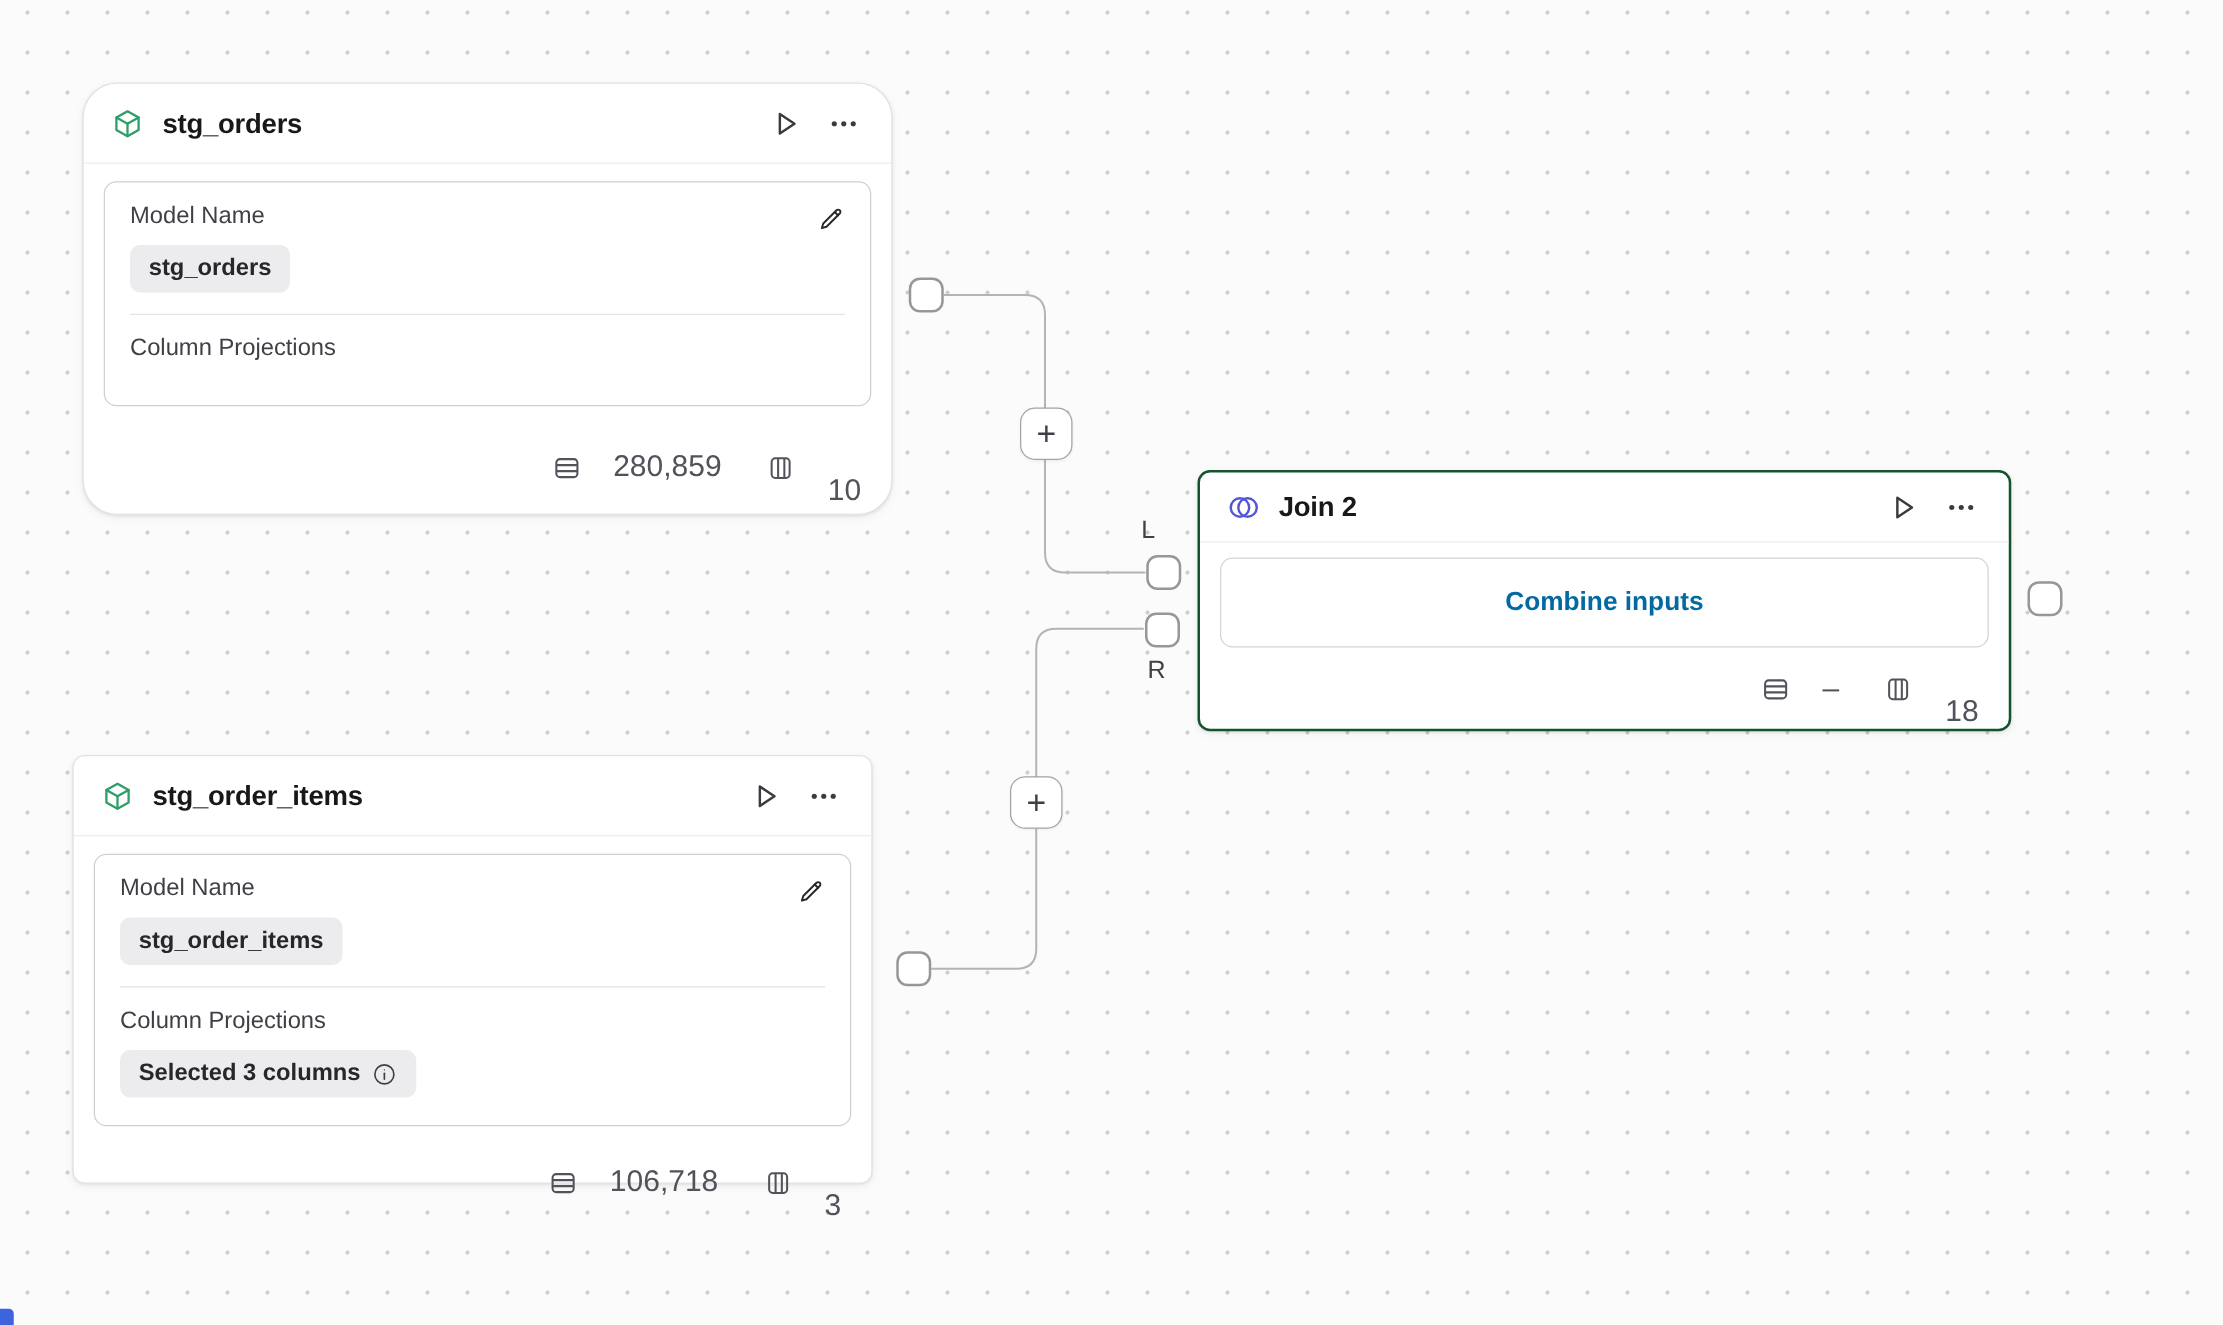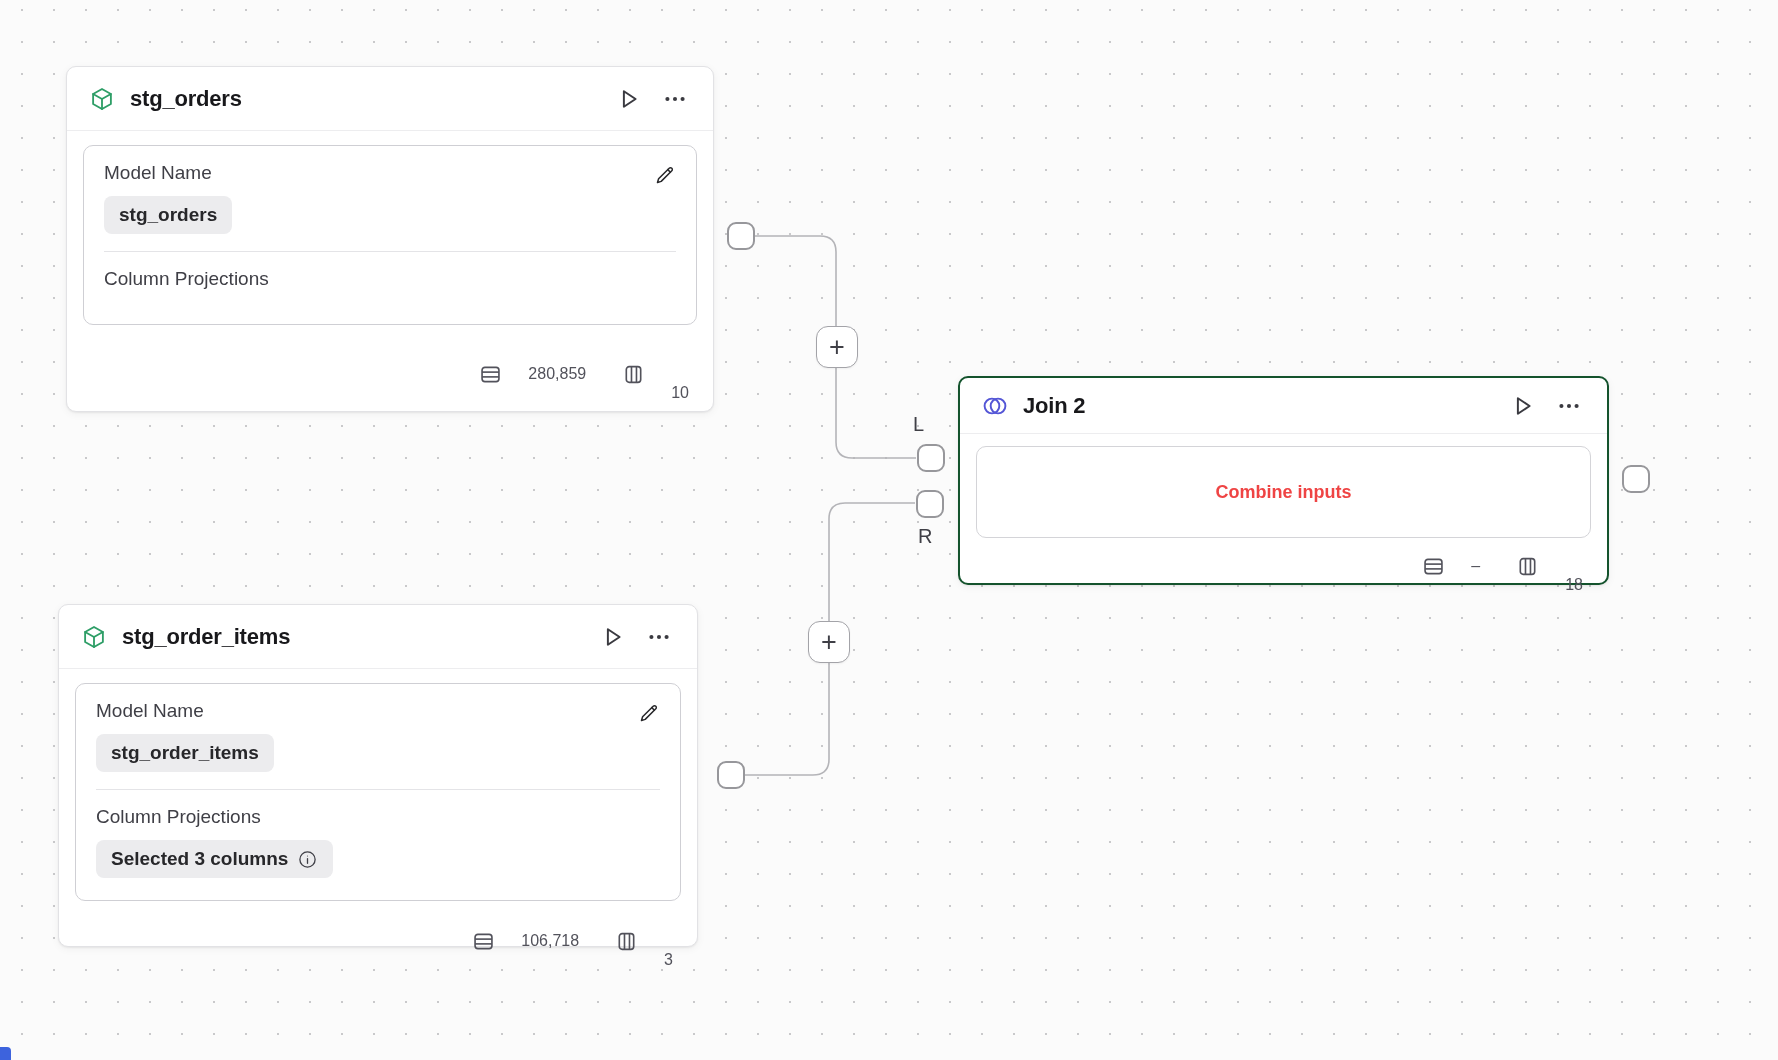--- a/index.html
+++ b/index.html
@@ -48,30 +48,30 @@
   .pill {
     display:inline-flex; align-items:center; gap:9px;
     background:#ececee; border-radius:8px; padding:8px 15px;
     font-size:19px; font-weight:600; color:#27272a; border:none; cursor:pointer;
   }
   .card-divider { border:none; border-top:1px solid #e4e4e7; margin:17px 0 16px; }
 
   
   .node-footer {
     flex:1; display:flex; align-items:center; justify-content:flex-end;
-    gap:26px; padding:0 24px; font-size:16px; color:#52525b;
+    gap:26px; padding:0 24px; font-size:24px; color:#52525b;
   }
   .stat-num { margin-right:10px; }
   .stat-num:last-child { margin-right:0;margin-top:38px; }
 
   
   .combine-btn {
-    margin:12px 16px 0; height:92px; flex:0 0 auto;
+    margin:12px 16px 0; height:72px; flex:0 0 auto;
     background:#fff; border:1.5px solid #d4d4d8; border-radius:10px;
-    font-family:inherit; font-size:18px; font-weight:600; color:#ef4444; cursor:pointer;
+    font-family:inherit; font-size:21px; font-weight:600; color:#0369a1; cursor:pointer;
   }
 
   
   .port {
     position:absolute; width:28px; height:28px; border-radius:9px;
     background:#fff; border:2px solid #97979b; cursor:crosshair;
   }
   .plus-btn {
     position:absolute; width:42px; height:42px; border-radius:12px;
     background:#fff; border:1.5px solid #a3a3a8; cursor:pointer;
@@ -85,21 +85,21 @@
   .corner-frag { position:absolute; left:-4px; top:1047px; width:15px; height:16px; background:#3d63dd; border-radius:4px; }
 </style>
 </head>
 <body>
 
 <svg class="edges" width="1778" height="1060">
   <path class="edge-path" d="M 755 236 H 820 Q 836 236 836 252 V 442 Q 836 458 852 458 H 916"></path>
   <path class="edge-path" d="M 745 775 H 813 Q 829 775 829 759 V 519 Q 829 503 845 503 H 915"></path>
 </svg>
 
-<div class="node model-node" style="left:66px; top:66px; width:648px; height:346px;">
+<div class="node model-node" style="left:66px; top:66px; width:648px; height:346px;border-radius:28px;">
   <div class="node-header">
     <span class="header-icon">
       <svg width="26" height="26" viewBox="0 0 24 24" fill="none" stroke="#2e9e67" stroke-width="1.7" stroke-linejoin="round" stroke-linecap="round">
         <path d="M12 2.8 L20.2 7.4 V16.6 L12 21.2 L3.8 16.6 V7.4 Z"></path>
         <path d="M3.8 7.4 L12 12 L20.2 7.4"></path>
         <path d="M12 12 V21.2"></path>
       </svg>
     </span>
     <span class="node-title">stg_orders</span>
     <button class="icon-btn">

